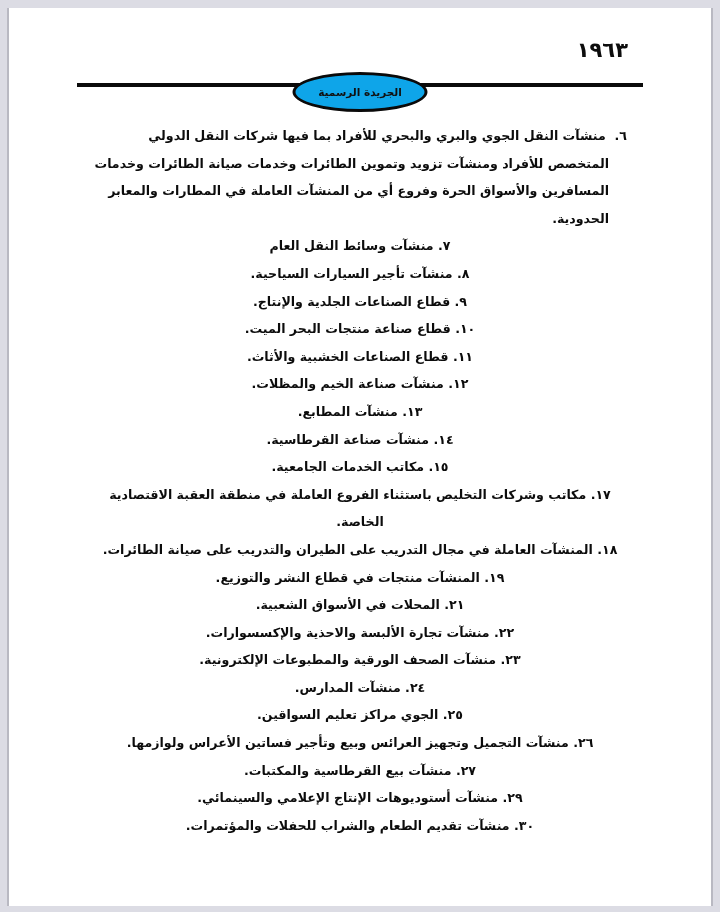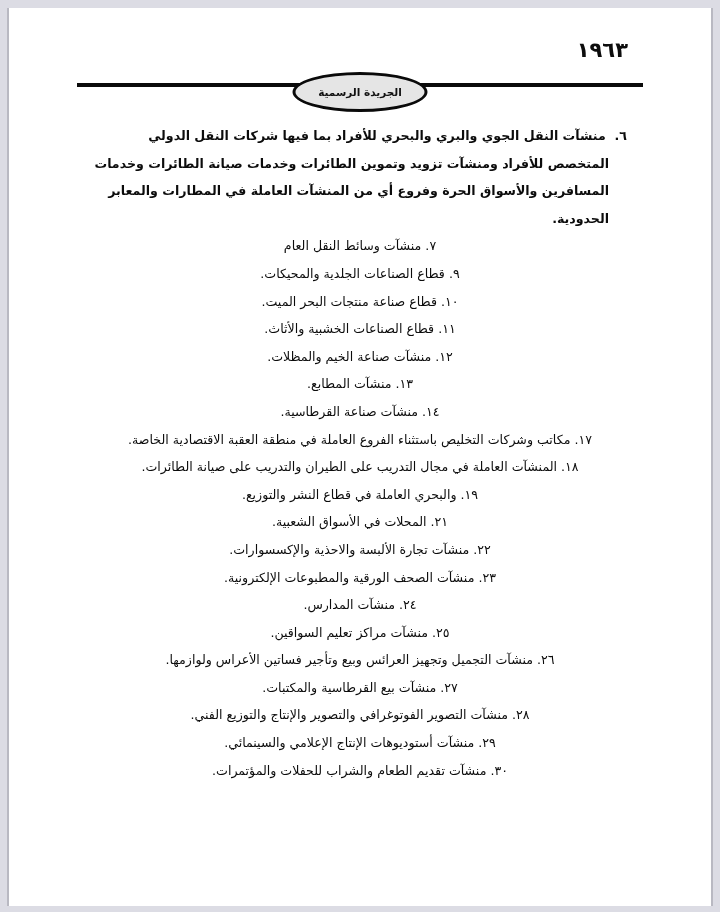--- a/index.html
+++ b/index.html
@@ -72,21 +72,21 @@
 
   .gazette-oval {
     position: absolute;
     top: 0;
     left: 50%;
     transform: translateX(-50%);
     width: 129px;
     height: 34px;
     border: 3px solid #0a0a0a;
     border-radius: 50% / 50%;
-    background: #e5e5e5;
+    background: #0ea5e9;
     display: flex;
     align-items: center;
     justify-content: center;
     z-index: 2;
   }
 
   .gazette-oval-label {
     font-family: "DejaVu Sans", sans-serif;
     font-size: 10.5px;
     font-weight: bold;
@@ -100,21 +100,21 @@
     position: relative;
     padding: 22px 84px 0 84px;
     direction: rtl;
     text-align: right;
   }
 
   .list-item {
     display: block;
     font-family: "DejaVu Sans", sans-serif;
     font-size: 12.6px;
-    font-weight: normal;
+    font-weight: bold;
     color: #0c0c0c;
     line-height: 27.6px;
     direction: rtl;
     unicode-bidi: isolate;
     white-space: normal;
   }
 
   
   .list-item.centered {
     text-align: center;
@@ -145,35 +145,36 @@
         <div class="rule-line"></div>
         <div class="gazette-oval">
           <span class="gazette-oval-label">الجريدة الرسمية</span>
         </div>
       </div>
     </div>
 
     <div class="list-body">
         <div class="para-block"><span>٦.&nbsp;&nbsp;</span><span>منشآت النقل الجوي والبري والبحري للأفراد بما فيها شركات النقل الدولي المتخصص للأفراد ومنشآت تزويد وتموين الطائرات وخدمات صيانة الطائرات وخدمات المسافرين والأسواق الحرة وفروع أي من المنشآت العاملة في المطارات والمعابر الحدودية.</span></div>
         <div class="list-item centered"><span>٧.&nbsp;</span><span>منشآت وسائط النقل العام</span></div>
-        <div class="list-item centered"><span>٩.&nbsp;</span><span>قطاع الصناعات الجلدية والمحيكات.</span></div>
+        <div class="list-item centered"><span>٨.&nbsp;</span><span>منشآت تأجير السيارات السياحية.</span></div>
+        <div class="list-item centered"><span>٩.&nbsp;</span><span>قطاع الصناعات الجلدية والإنتاج.</span></div>
         <div class="list-item centered"><span>١٠.&nbsp;</span><span>قطاع صناعة منتجات البحر الميت.</span></div>
         <div class="list-item centered"><span>١١.&nbsp;</span><span>قطاع الصناعات الخشبية والأثاث.</span></div>
         <div class="list-item centered"><span>١٢.&nbsp;</span><span>منشآت صناعة الخيم والمظلات.</span></div>
         <div class="list-item centered"><span>١٣.&nbsp;</span><span>منشآت المطابع.</span></div>
         <div class="list-item centered"><span>١٤.&nbsp;</span><span>منشآت صناعة القرطاسية.</span></div>
+        <div class="list-item centered"><span>١٥.&nbsp;</span><span>مكاتب الخدمات الجامعية.</span></div>
         <div class="list-item centered"><span>١٧.&nbsp;</span><span>مكاتب وشركات التخليص باستثناء الفروع العاملة في منطقة العقبة الاقتصادية الخاصة.</span></div>
         <div class="list-item centered"><span>١٨.&nbsp;</span><span>المنشآت العاملة في مجال التدريب على الطيران والتدريب على صيانة الطائرات.</span></div>
-        <div class="list-item centered"><span>١٩.&nbsp;</span><span>والبحري العاملة في قطاع النشر والتوزيع.</span></div>
+        <div class="list-item centered"><span>١٩.&nbsp;</span><span>المنشآت منتجات في قطاع النشر والتوزيع.</span></div>
         <div class="list-item centered"><span>٢١.&nbsp;</span><span>المحلات في الأسواق الشعبية.</span></div>
         <div class="list-item centered"><span>٢٢.&nbsp;</span><span>منشآت تجارة الألبسة والاحذية والإكسسوارات.</span></div>
         <div class="list-item centered"><span>٢٣.&nbsp;</span><span>منشآت الصحف الورقية والمطبوعات الإلكترونية.</span></div>
         <div class="list-item centered"><span>٢٤.&nbsp;</span><span>منشآت المدارس.</span></div>
-        <div class="list-item centered"><span>٢٥.&nbsp;</span><span>منشآت مراكز تعليم السواقين.</span></div>
+        <div class="list-item centered"><span>٢٥.&nbsp;</span><span>الجوي مراكز تعليم السواقين.</span></div>
         <div class="list-item centered"><span>٢٦.&nbsp;</span><span>منشآت التجميل وتجهيز العرائس وبيع وتأجير فساتين الأعراس ولوازمها.</span></div>
         <div class="list-item centered"><span>٢٧.&nbsp;</span><span>منشآت بيع القرطاسية والمكتبات.</span></div>
-        <div class="list-item centered"><span>٢٨.&nbsp;</span><span>منشآت التصوير الفوتوغرافي والتصوير والإنتاج والتوزيع الفني.</span></div>
         <div class="list-item centered"><span>٢٩.&nbsp;</span><span>منشآت أستوديوهات الإنتاج الإعلامي والسينمائي.</span></div>
         <div class="list-item centered"><span>٣٠.&nbsp;</span><span>منشآت تقديم الطعام والشراب للحفلات والمؤتمرات.</span></div>
       </div>
 
   </div>
 </div>
 
 </body></html>

